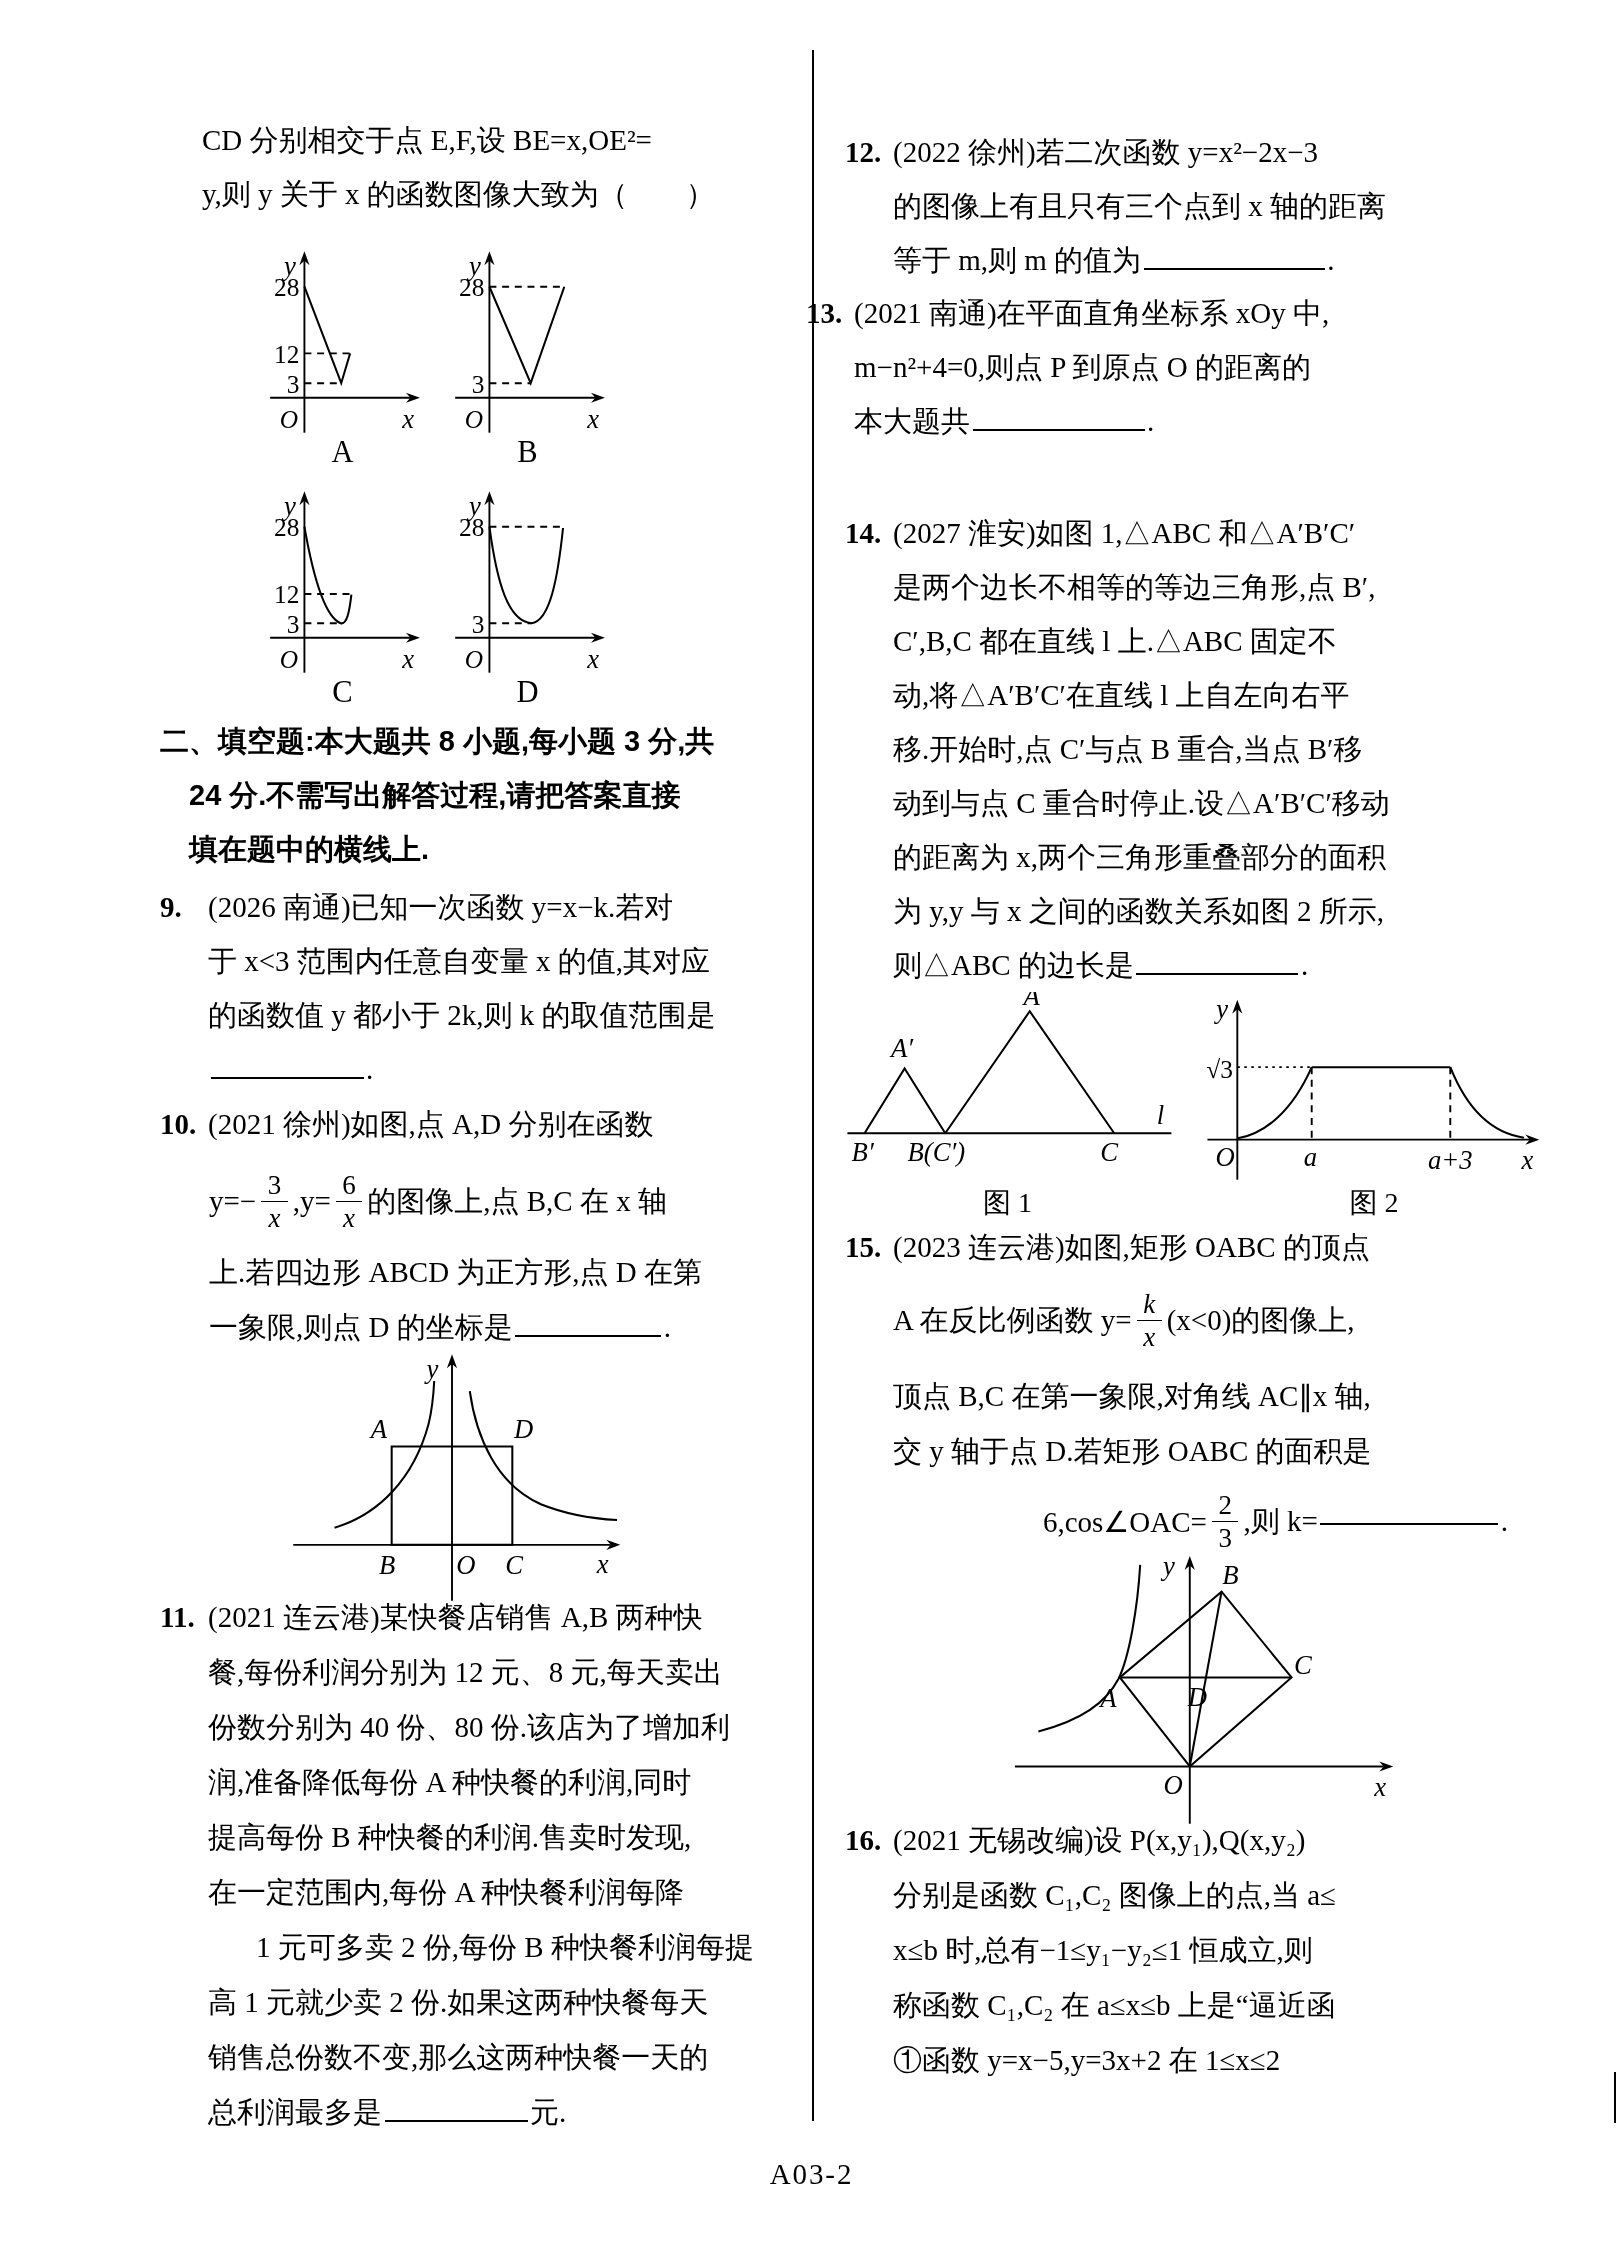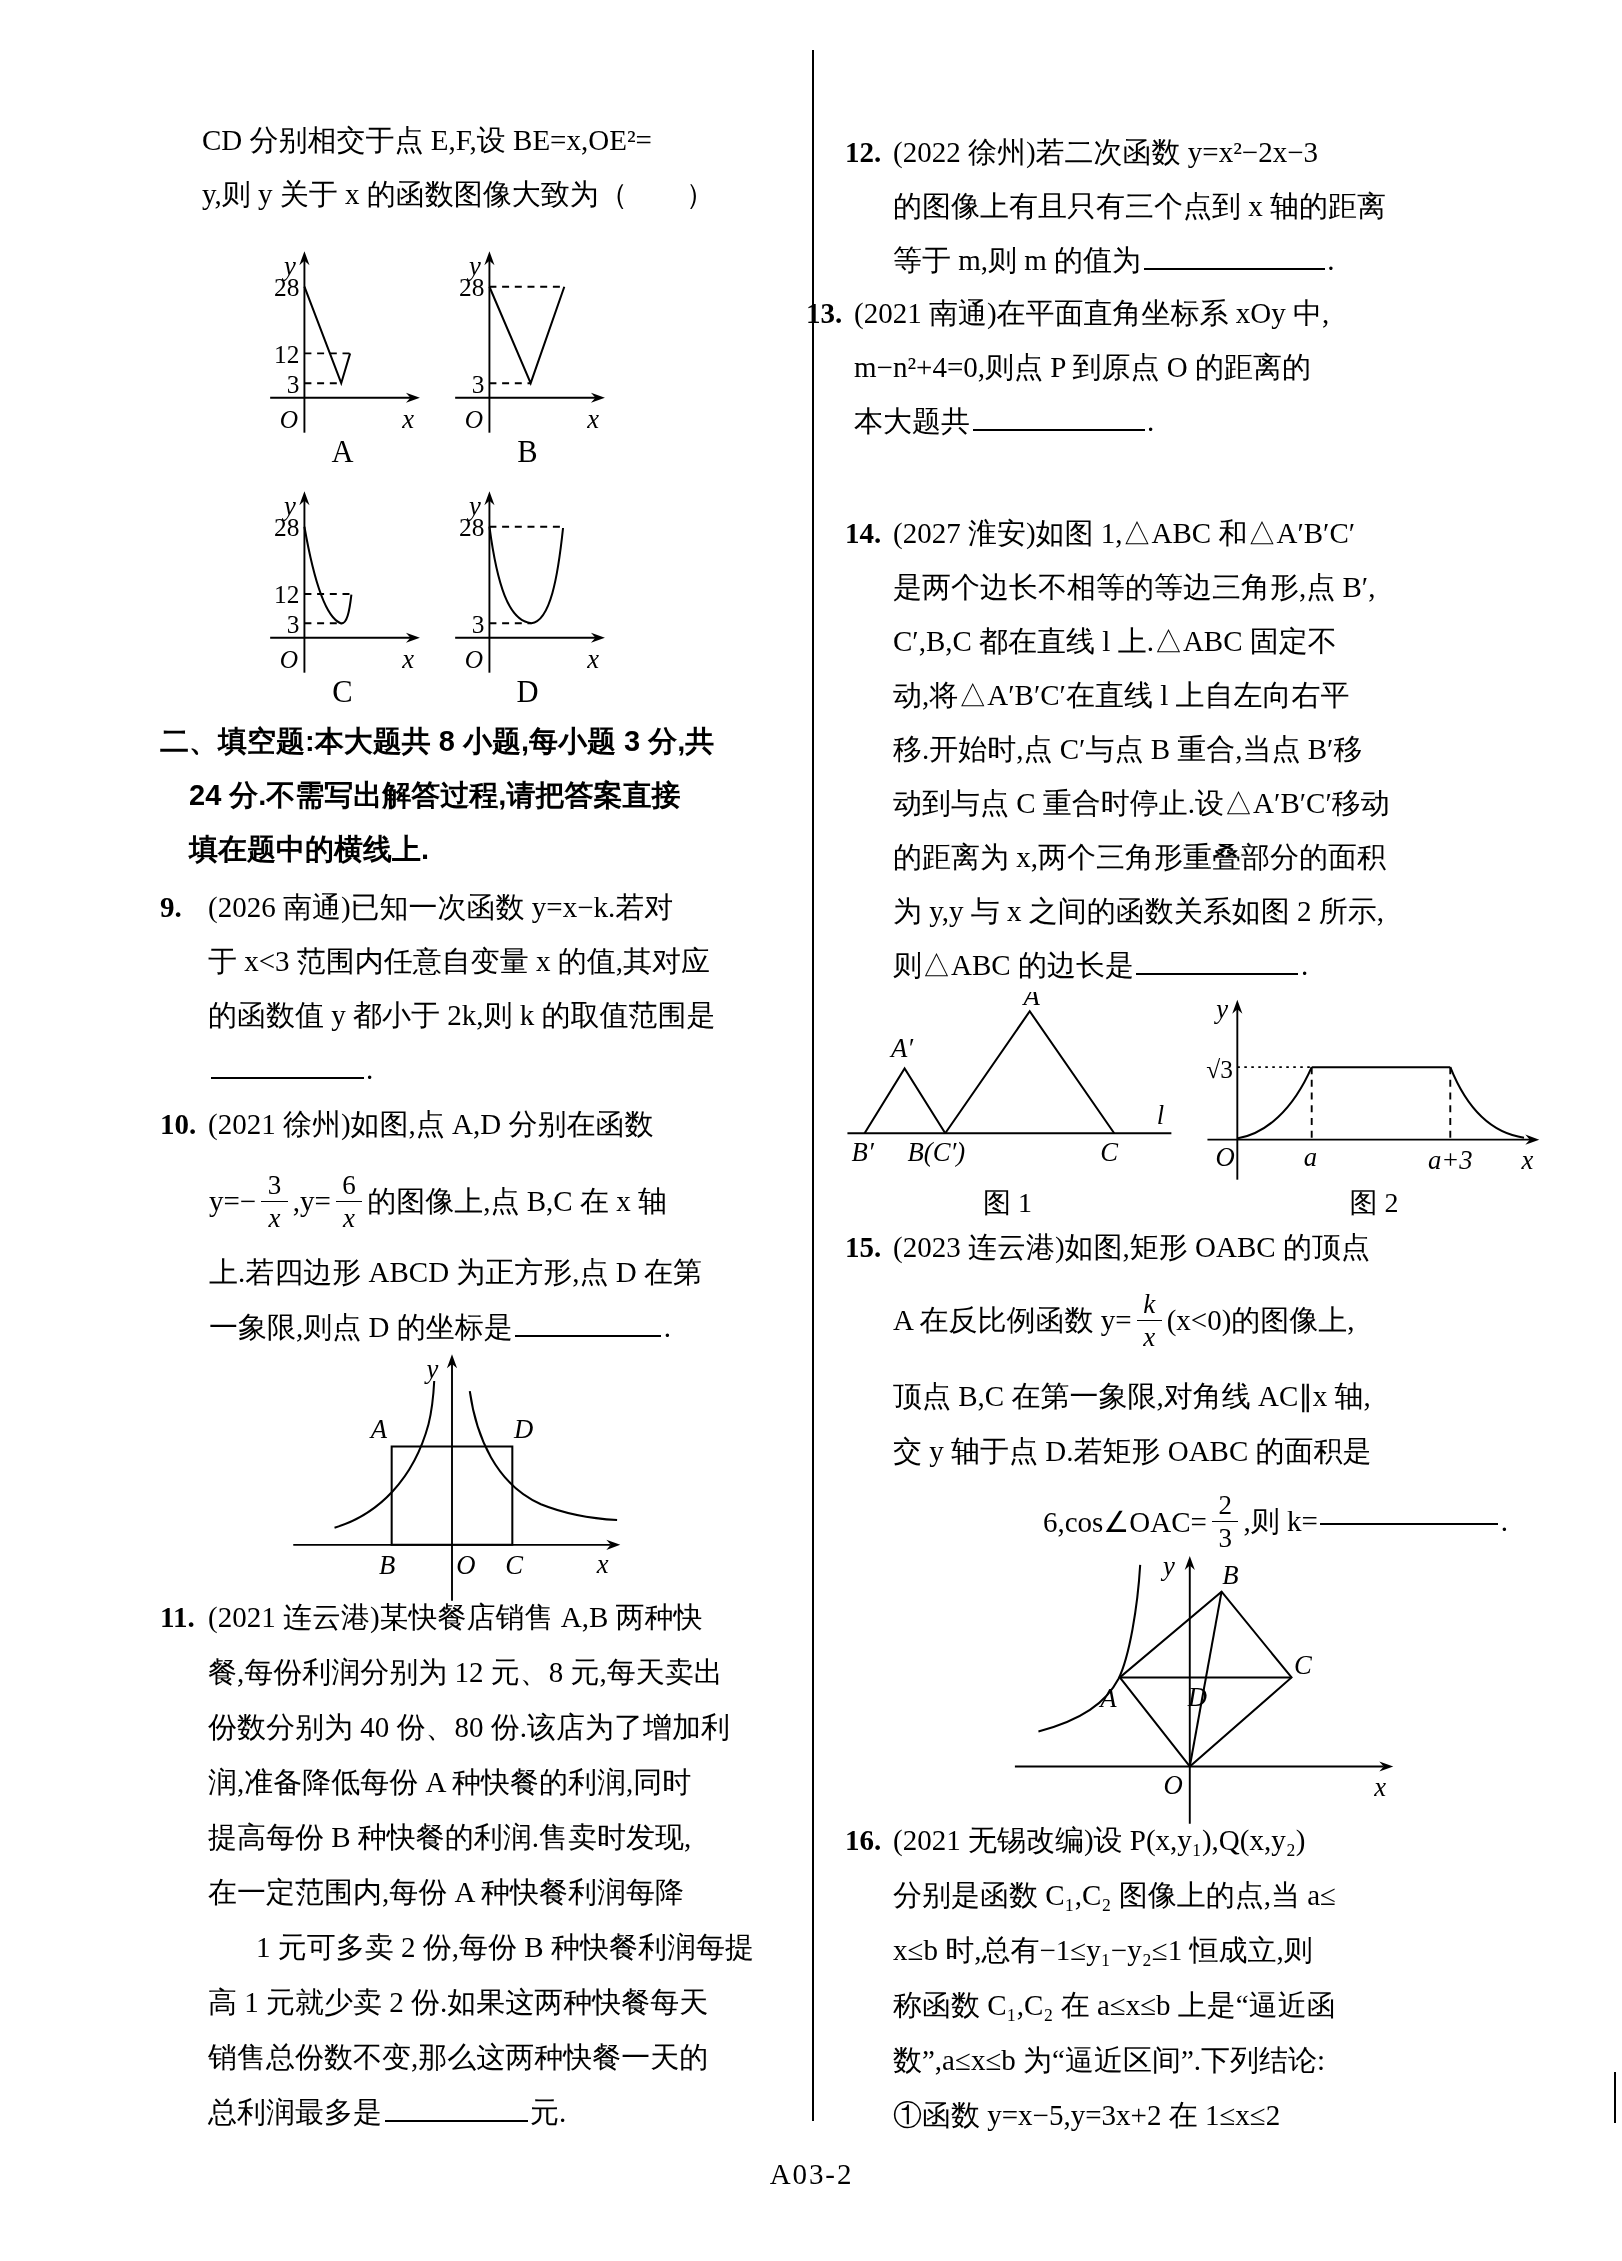--- a/index.html
+++ b/index.html
@@ -323,20 +323,19 @@
     </svg>
   </div>
 
   <div class="blk" style="left:845px;top:1813px;width:687px;">
     <div class="line" style="line-height:55px;">
       <span class="num">16.</span><span>(2021 无锡改编)设 P(x,y₁),Q(x,y₂)</span>
     </div>
     <div class="line cont" style="line-height:55px;">分别是函数 C₁,C₂ 图像上的点,当 a≤</div>
     <div class="line cont" style="line-height:55px;">x≤b 时,总有−1≤y₁−y₂≤1 恒成立,则</div>
     <div class="line cont" style="line-height:55px;">称函数 C₁,C₂ 在 a≤x≤b 上是“逼近函</div>
-    <div class="line cont" style="line-height:55px;">数”,a≤x≤b 为“逼近区间”.下列结论:</div>
     <div class="line cont" style="line-height:55px;">①函数 y=x−5,y=3x+2 在 1≤x≤2</div>
   </div>
 
   <div class="footer" style="top:2158px;">A03-2</div>
 
 </div>
 
 
 </body></html>

